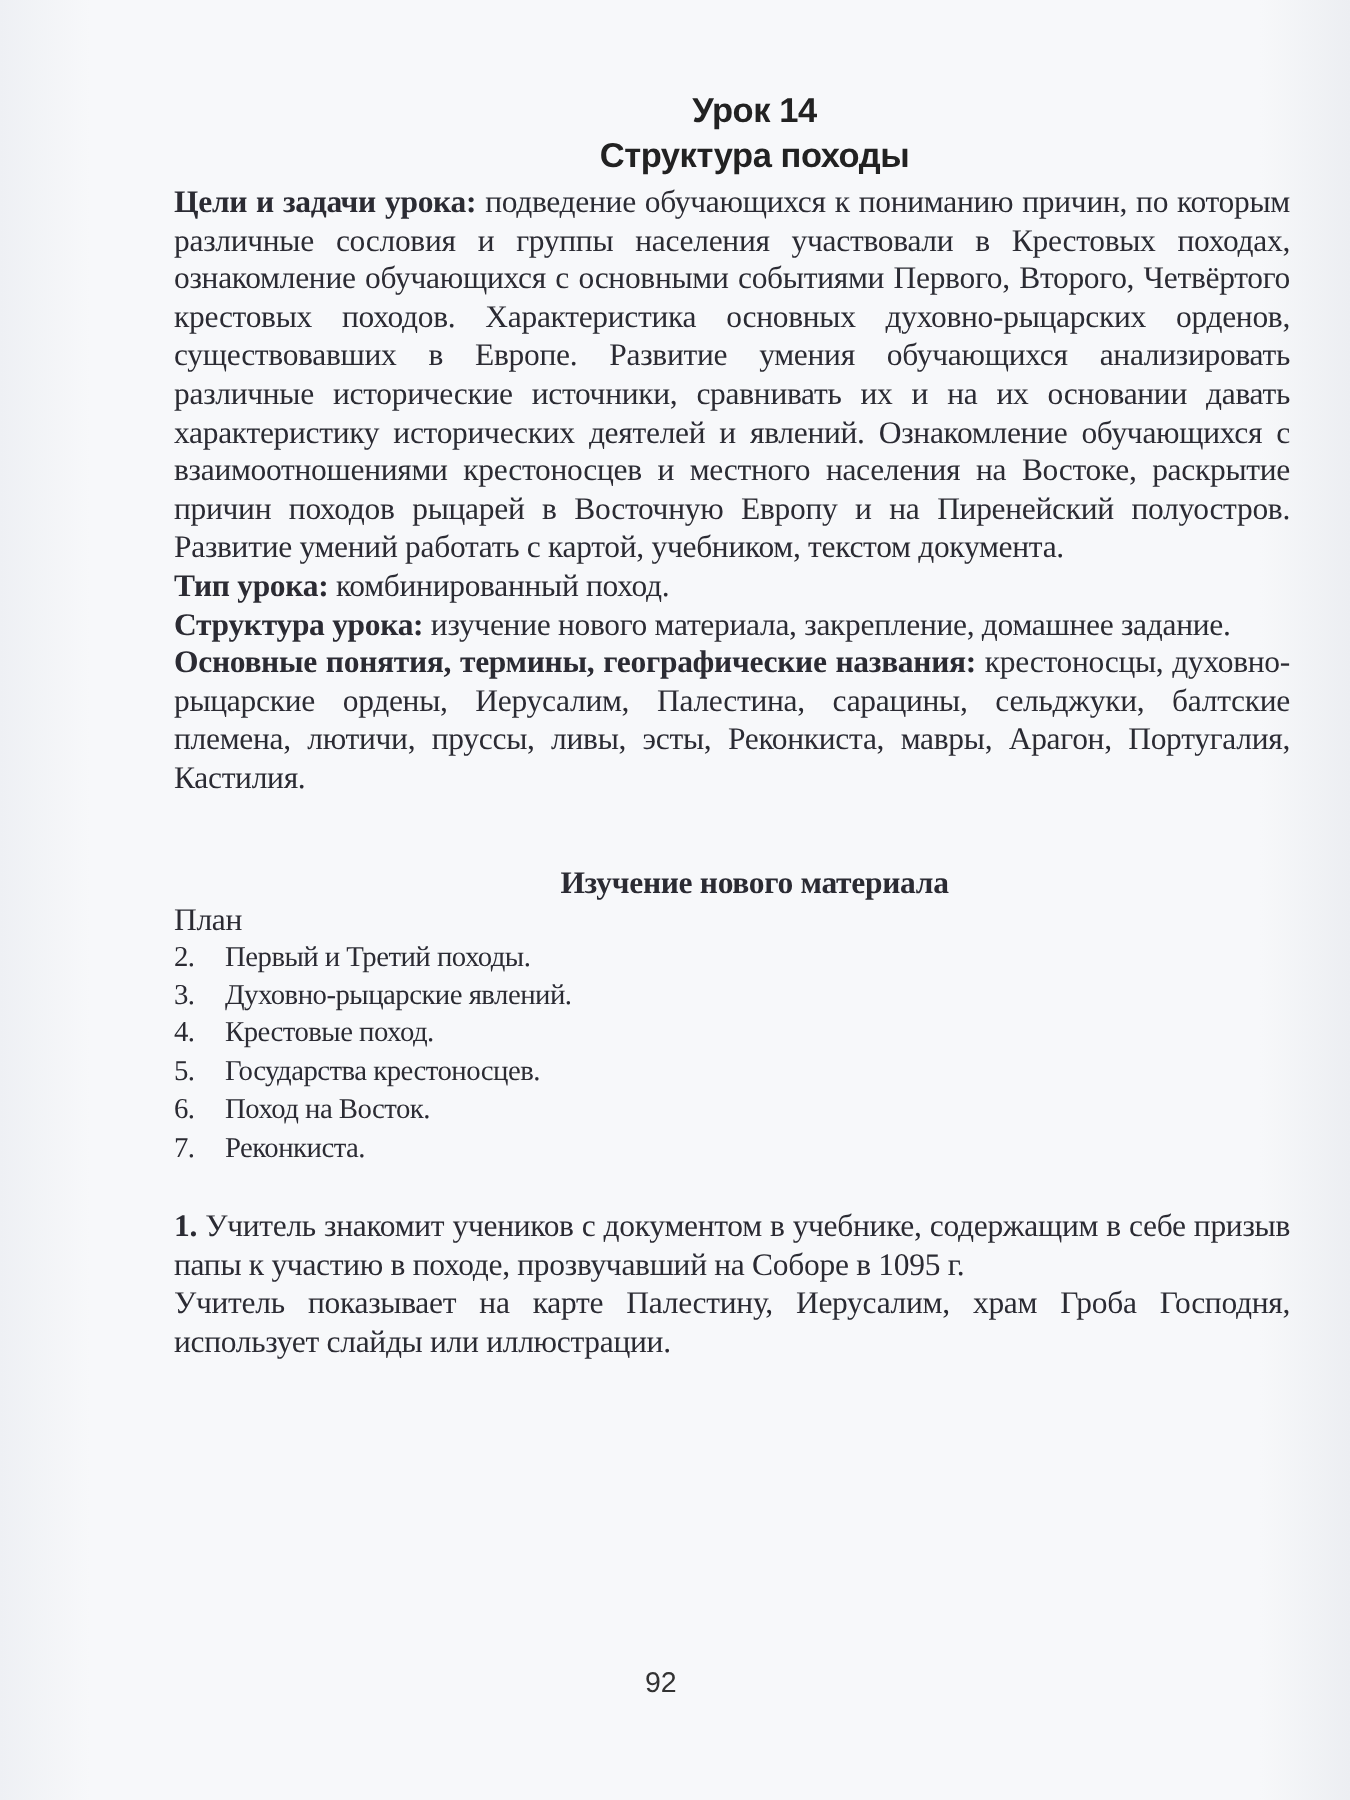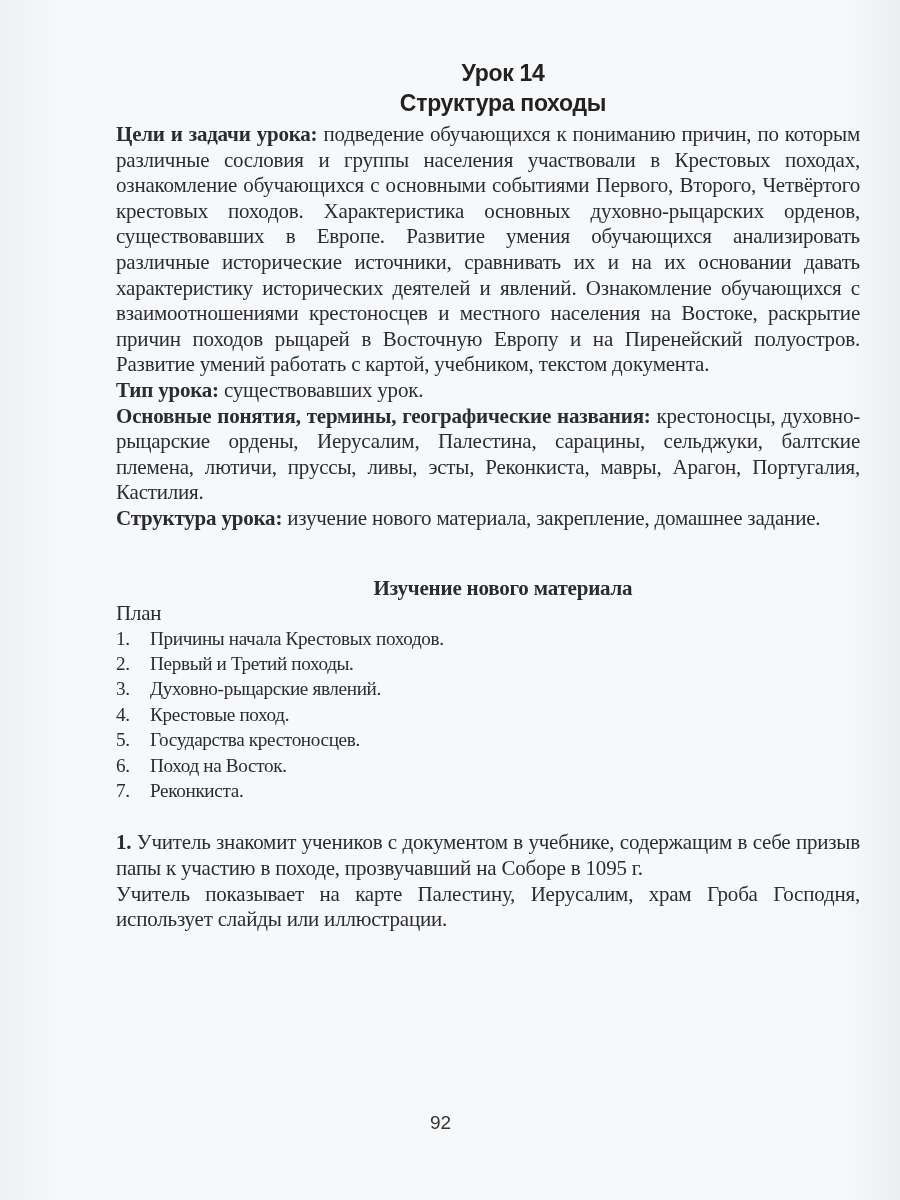--- a/index.html
+++ b/index.html
@@ -57,36 +57,35 @@
 
   <div class="content">
     <div class="lesson-num">Урок 14</div>
     <div class="lesson-title">Структура походы</div>
 
     <p class="tight" style="text-indent:0;">
       <span style="display:inline-block;width:0;"></span><span class="lead">Цели и задачи урока:</span><span> подведение обучающихся к пониманию причин, по которым различные сословия и группы населения участвовали в Крестовых походах, ознакомление обучающихся с основными событиями Первого, Второго, Четвёртого крестовых походов. Характеристика основных духовно-рыцарских орденов, существовавших в Европе. Развитие умения обучающихся анализировать различные исторические источники, сравнивать их и на их основании давать характеристику исторических деятелей и явлений. Ознакомление обучающихся с взаимоотношениями крестоносцев и местного населения на Востоке, раскрытие причин походов рыцарей в Восточную Европу и на Пиренейский полуостров. Развитие умений работать с картой, учебником, текстом документа.</span>
     </p>
 
     <p class="tight" style="margin-top:0;">
-      <span class="lead">Тип урока:</span><span> существовавших урок.</span>
+      <span class="lead">Тип урока:</span><span> комбинированный поход.</span>
+    </p>
+
+    <p class="tight">
+      <span class="lead">Структура урока:</span><span> изучение нового материала, закрепление, домашнее задание.</span>
     </p>
 
     <p class="tight">
       <span class="lead">Основные понятия, термины, географические названия:</span><span> крестоносцы, духовно-рыцарские ордены, Иерусалим, Палестина, сарацины, сельджуки, балтские племена, лютичи, пруссы, ливы, эсты, Реконкиста, мавры, Арагон, Португалия, Кастилия.</span>
     </p>
 
-    <p class="tight">
-      <span class="lead">Структура урока:</span><span> изучение нового материала, закрепление, домашнее задание.</span>
-    </p>
-
     <div class="section-title tight">Изучение нового материала</div>
     <div class="plan-label tight">План</div>
 
     <ol class="plan">
-      <li class="tight"><span class="num">1.</span><span>Причины начала Крестовых походов.</span></li>
       <li class="tight"><span class="num">2.</span><span>Первый и Третий походы.</span></li>
       <li class="tight"><span class="num">3.</span><span>Духовно-рыцарские явлений.</span></li>
       <li class="tight"><span class="num">4.</span><span>Крестовые поход.</span></li>
       <li class="tight"><span class="num">5.</span><span>Государства крестоносцев.</span></li>
       <li class="tight"><span class="num">6.</span><span>Поход на Восток.</span></li>
       <li class="tight"><span class="num">7.</span><span>Реконкиста.</span></li>
     </ol>
 
     <div class="gap"></div>
 

